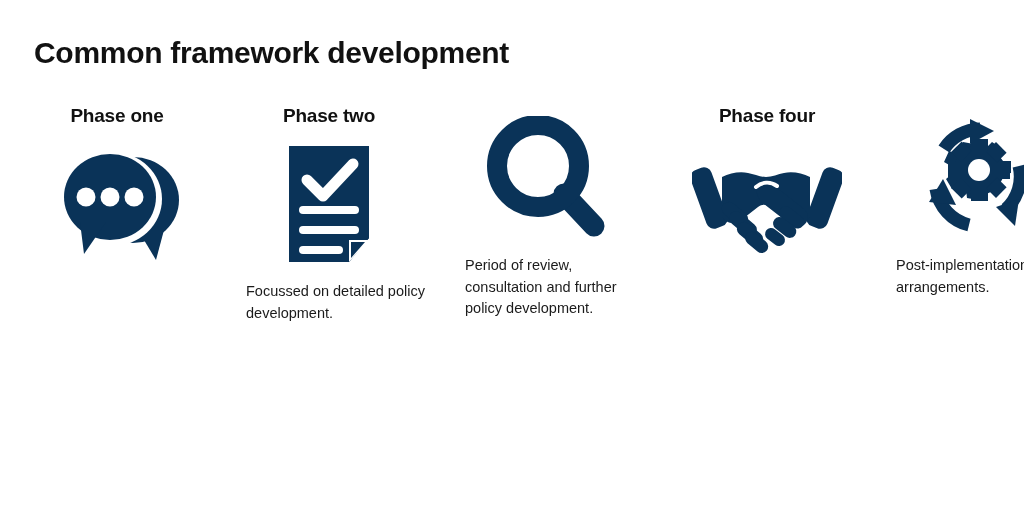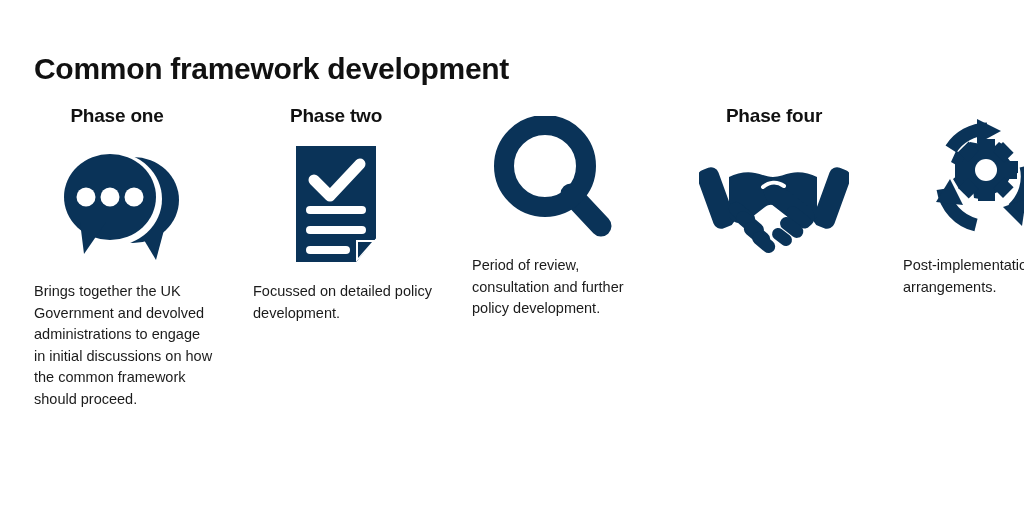--- a/index.html
+++ b/index.html
@@ -23,21 +23,20 @@
   }
   .page-title {
     position: absolute;
     left: 34px;
     top: 36px;
     font-size: 30px;
     font-weight: bold;
     letter-spacing: -0.3px;
     color: #111111;
     white-space: nowrap;
-    margin-top: 16px;
   }
   .phases {
     position: absolute;
     left: 0;
     top: 103px;
     width: 1024px;
     display: flex;
     flex-direction: row;
     gap: 32px;
   }
@@ -100,21 +99,20 @@
             <ellipse cx="58" cy="55" rx="46" ry="43"></ellipse>
             <path d="M28 80 L54 80 L32 112 Z"></path>
           </g>
           <g fill="#FFFFFF">
             <circle cx="34" cy="55" r="9.5"></circle>
             <circle cx="58" cy="55" r="9.5"></circle>
             <circle cx="82" cy="55" r="9.5"></circle>
           </g>
         </svg>
       </div>
-      <div class="phase-desc">Brings together the UK Government and devolved administrations to engage in initial discussions on how the common framework should proceed.</div>
     </div>
 
     <div class="phase">
       <div class="phase-heading">Phase two</div>
       <div class="phase-icon">
         <svg width="96" height="124" viewBox="0 0 96 124" aria-hidden="true">
           <path d="M8 4 H88 V96 L68 120 H8 Z" fill="#0A3358"></path>
           <path d="M88 96 L68 120 V96 Z" fill="#0A3358"></path>
           <path d="M68 120 V98 H88 Z" fill="#FFFFFF"></path>
           <path d="M70 100 H84 L70 116 Z" fill="#0A3358"></path>

